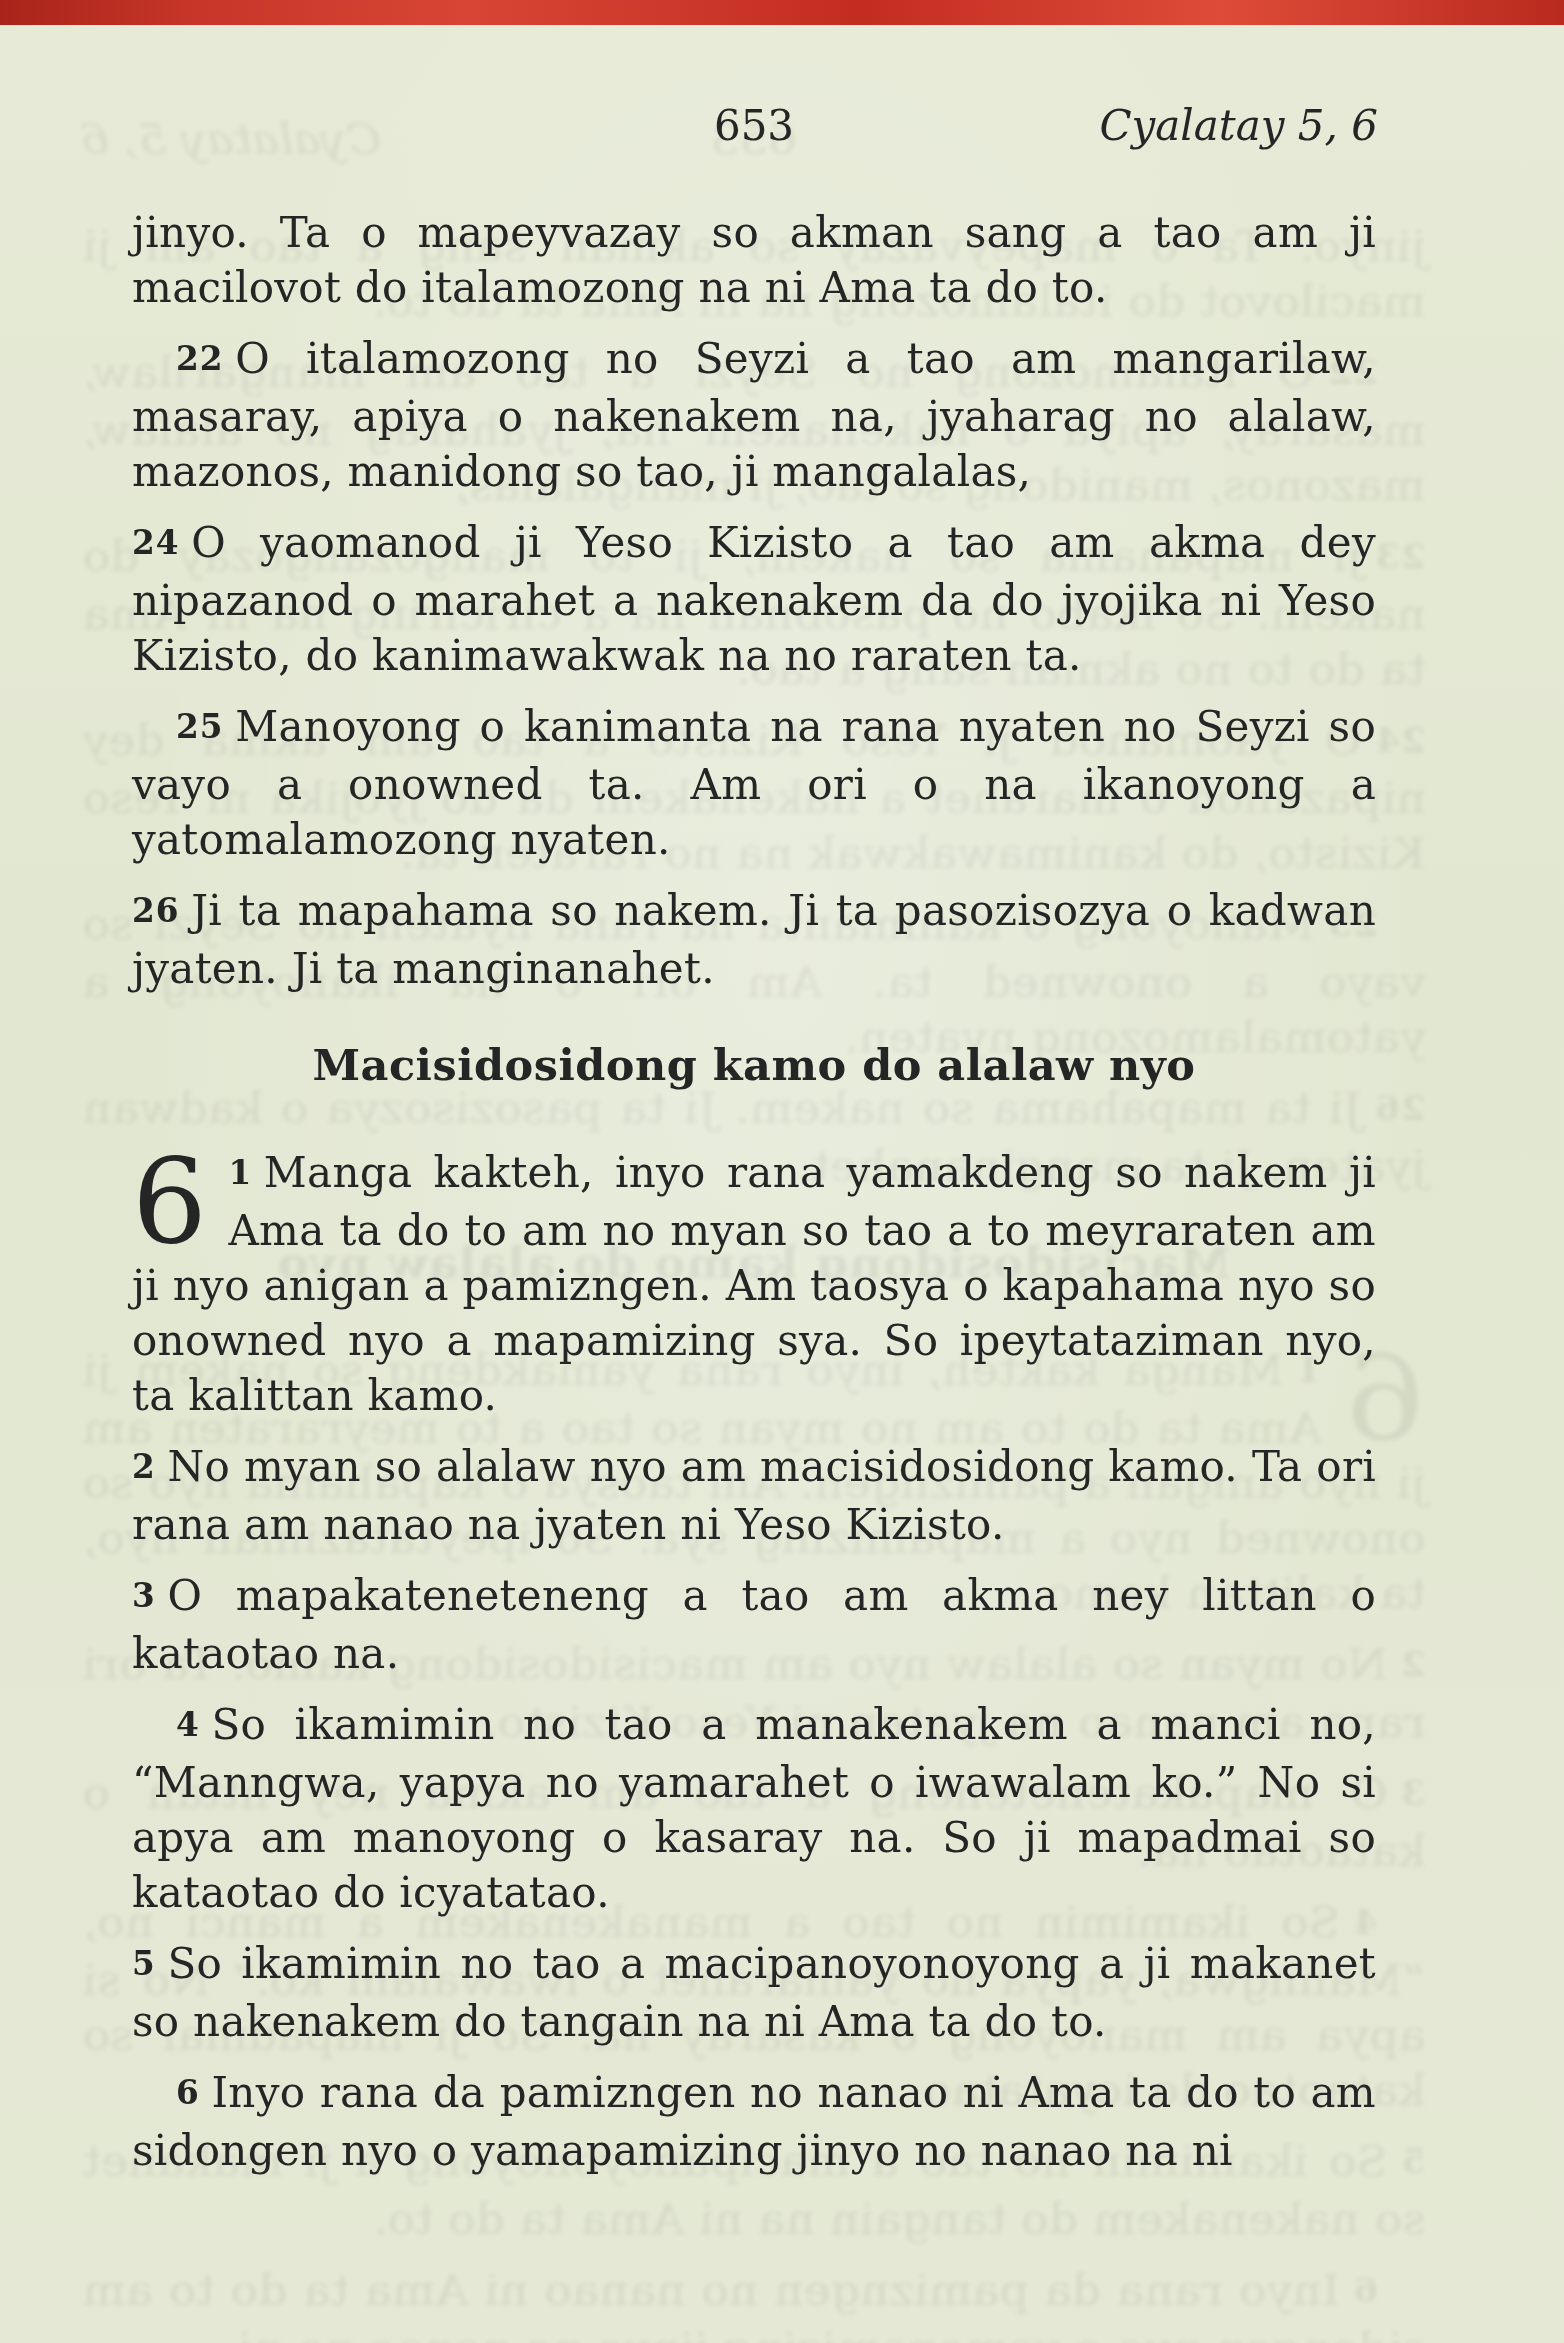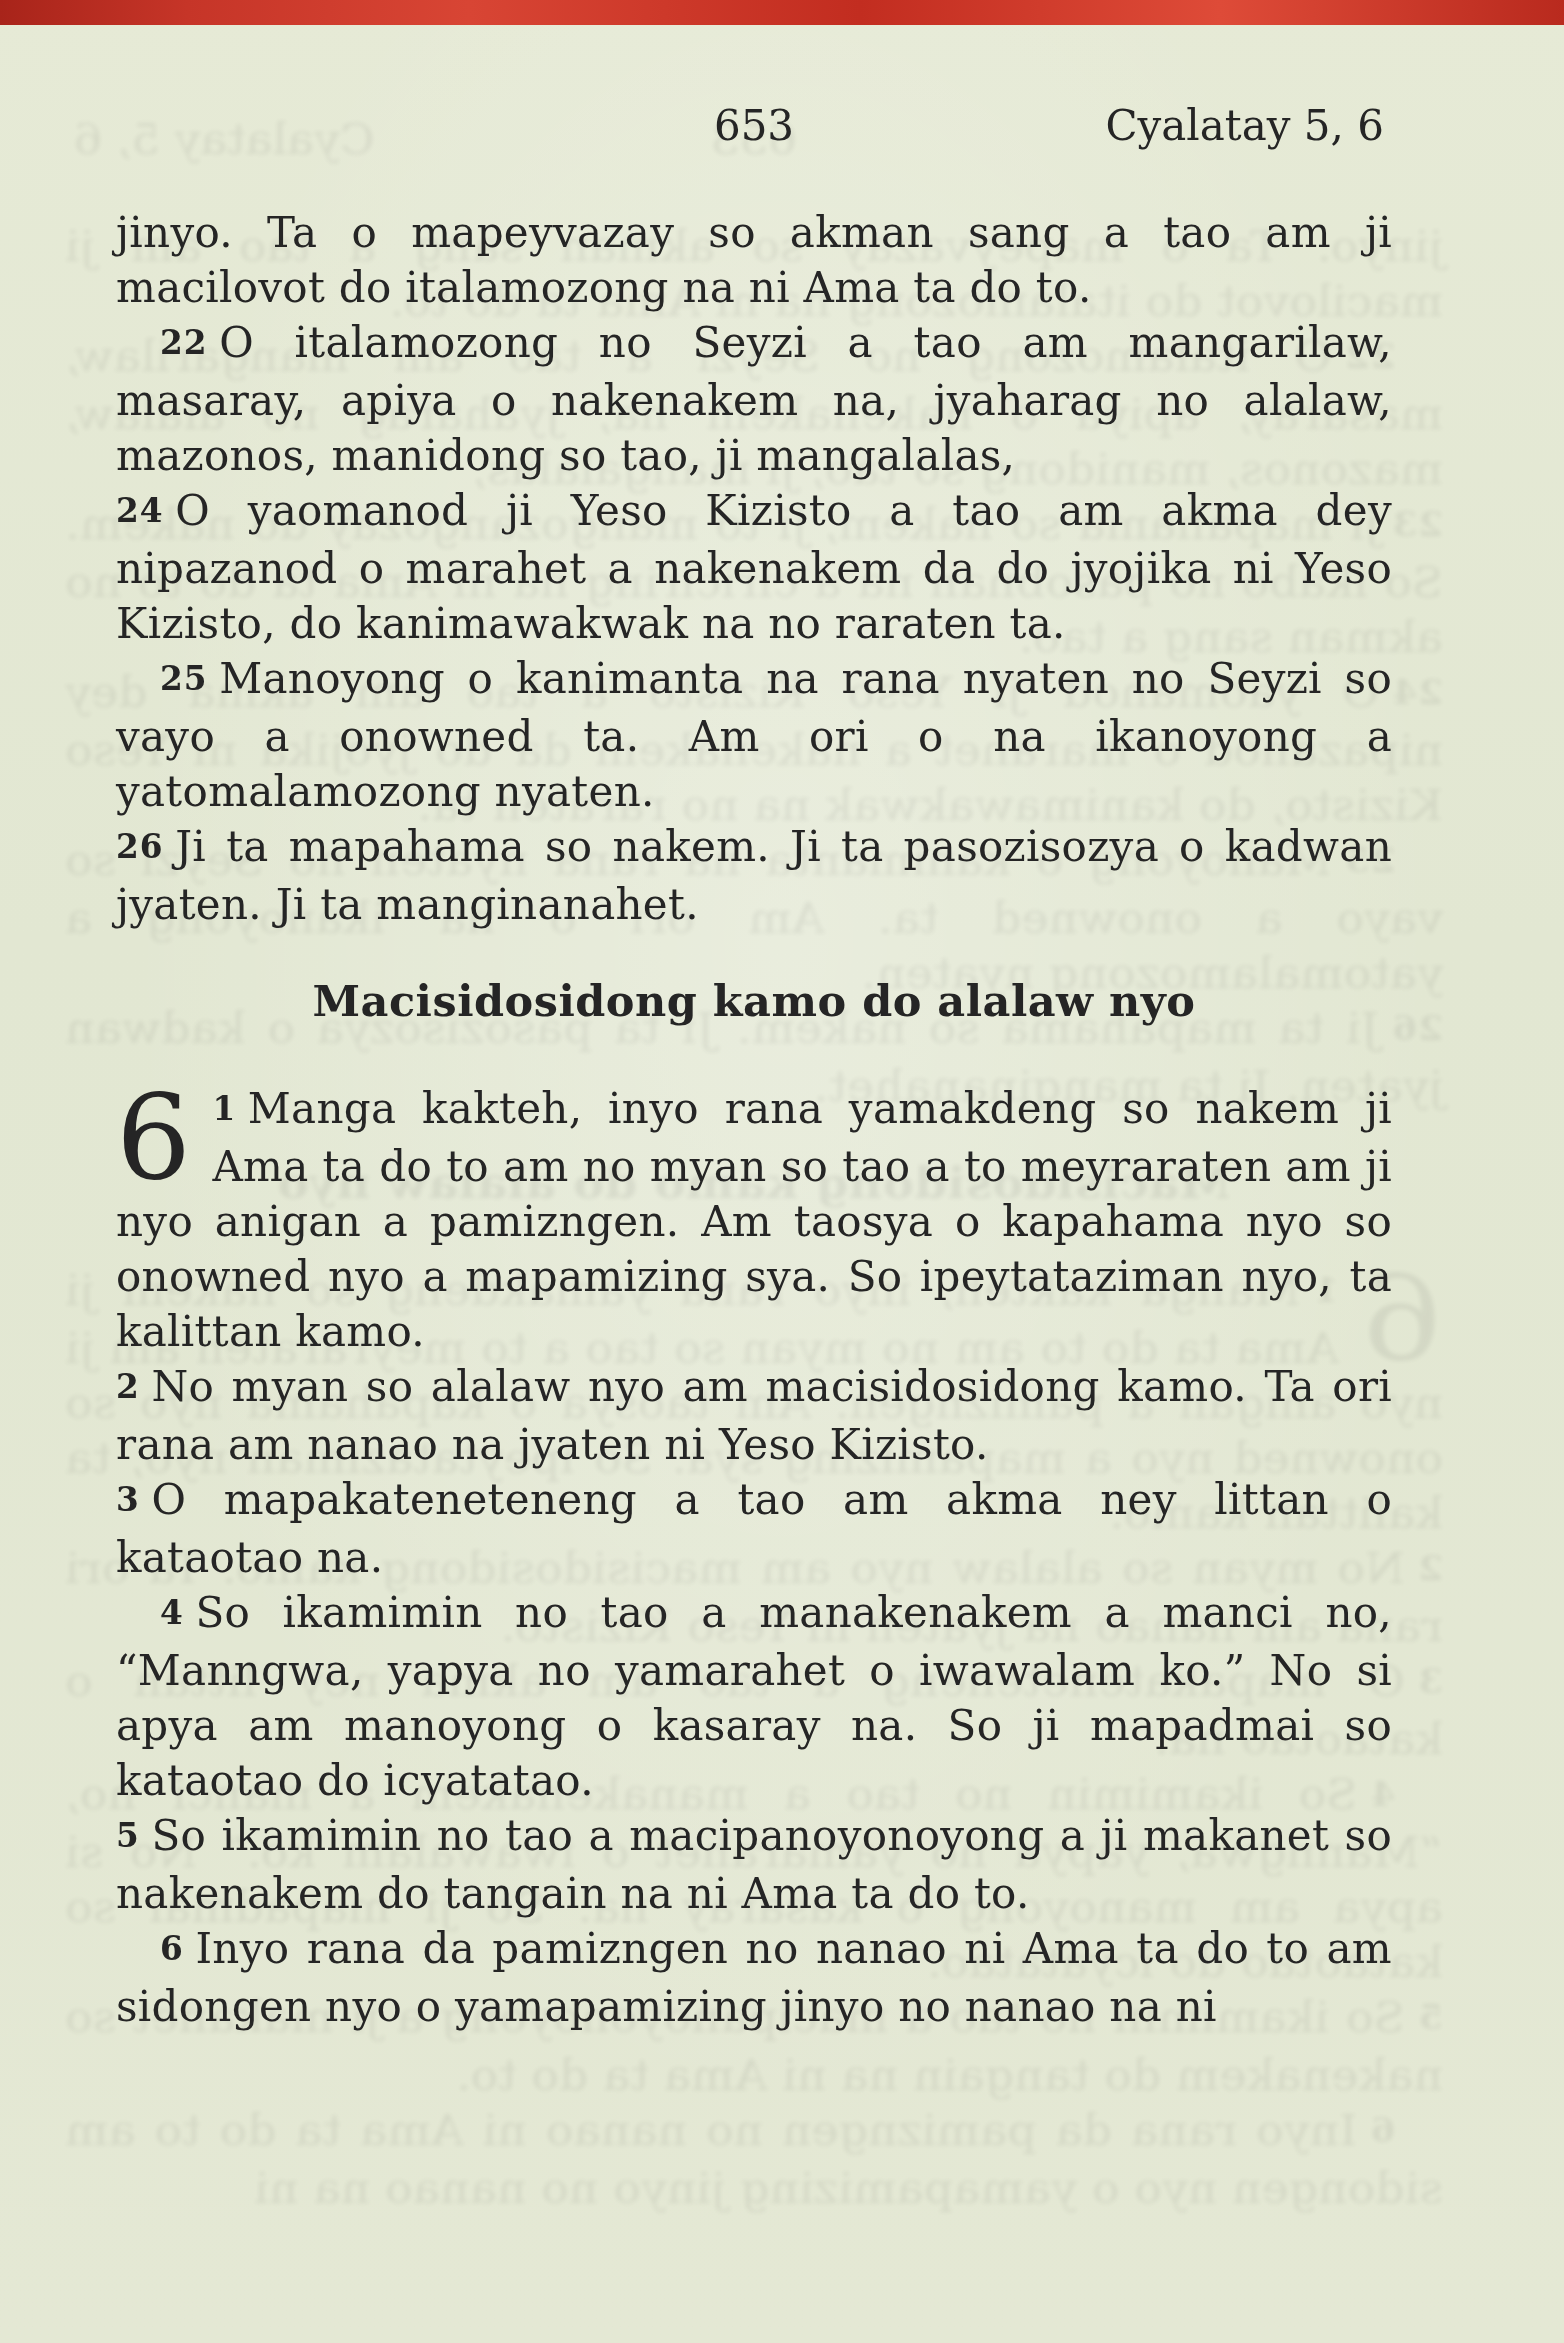--- a/index.html
+++ b/index.html
@@ -40,31 +40,32 @@
     font-size: 42px;
     line-height: 55px;
   }
   .page-num {
     position: absolute;
     left: 50%;
     transform: translateX(-50%);
   }
   .head-right {
     position: absolute;
-    right: 8px;
+    right: 14px;
+    font-style: italic;
   }
   .text-block {
     margin-top: 52px;
     font-size: 42px;
     line-height: 55px;
     text-align: justify;
     letter-spacing: 0.3px;
   }
   .verse {
-    margin: 0;
+    margin: 16px;
   }
   .verse.indent {
     text-indent: 44px;
   }
   .vnum {
     font-size: 0.78em;
     position: relative;
     top: -2.9px;
     margin-right: 11.6px;
     letter-spacing: 1px;

